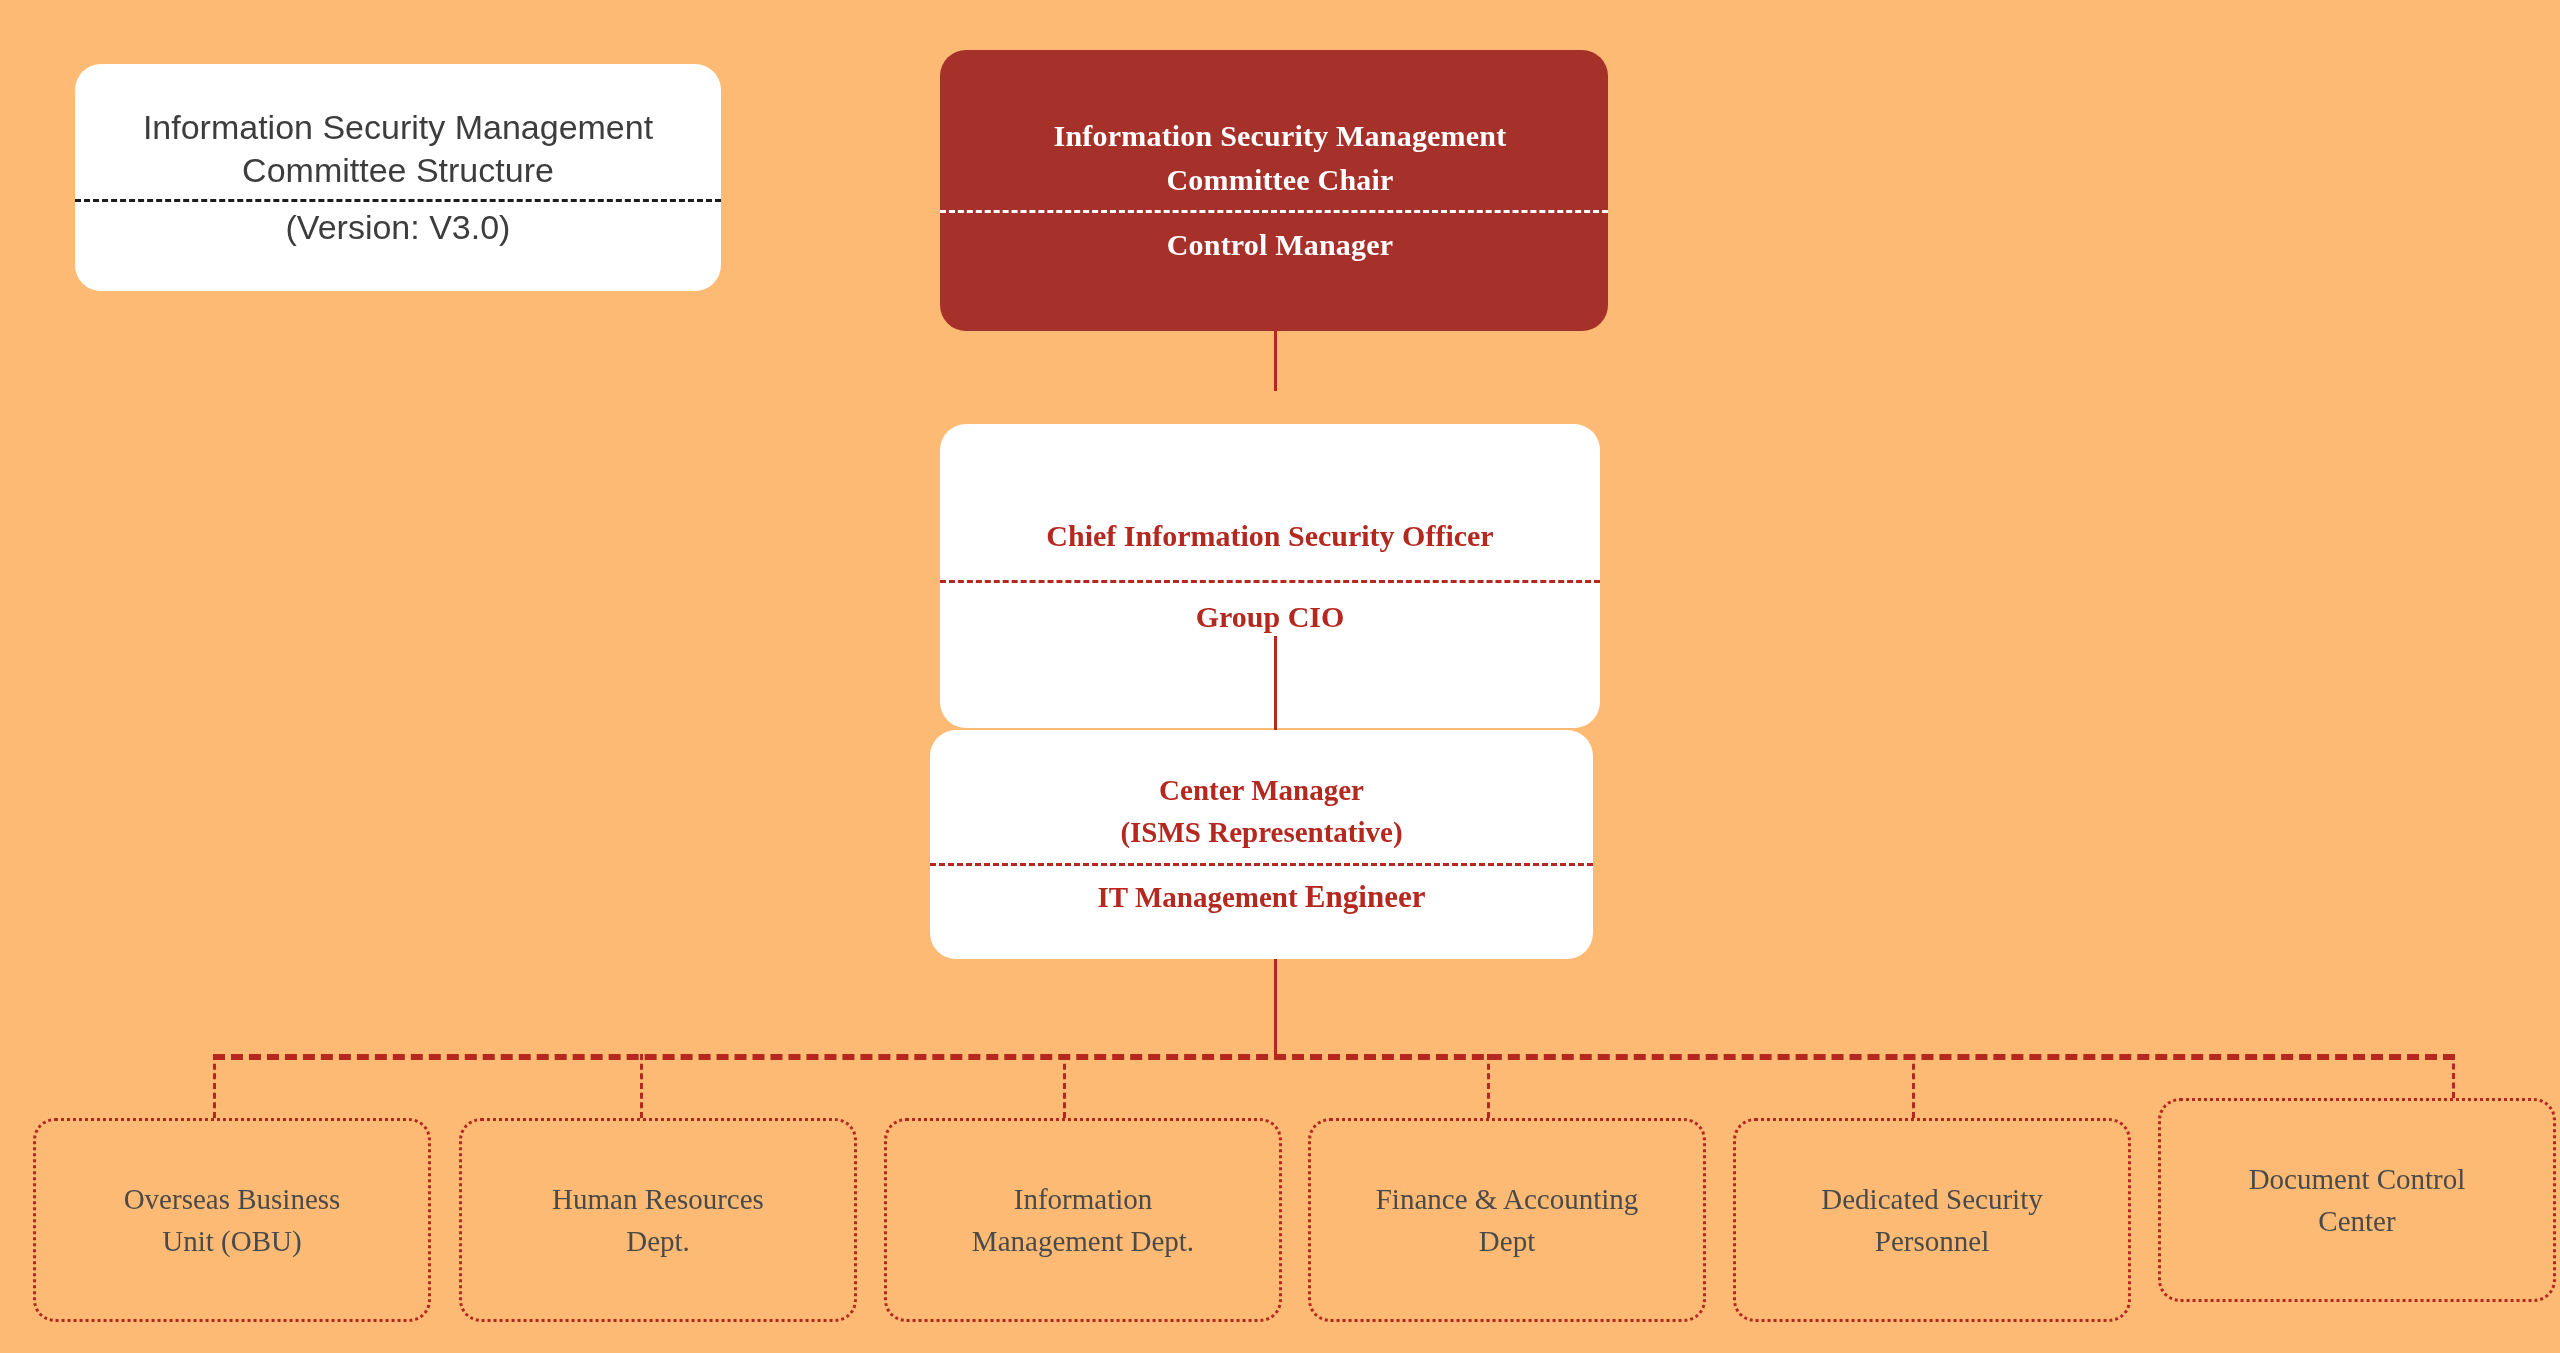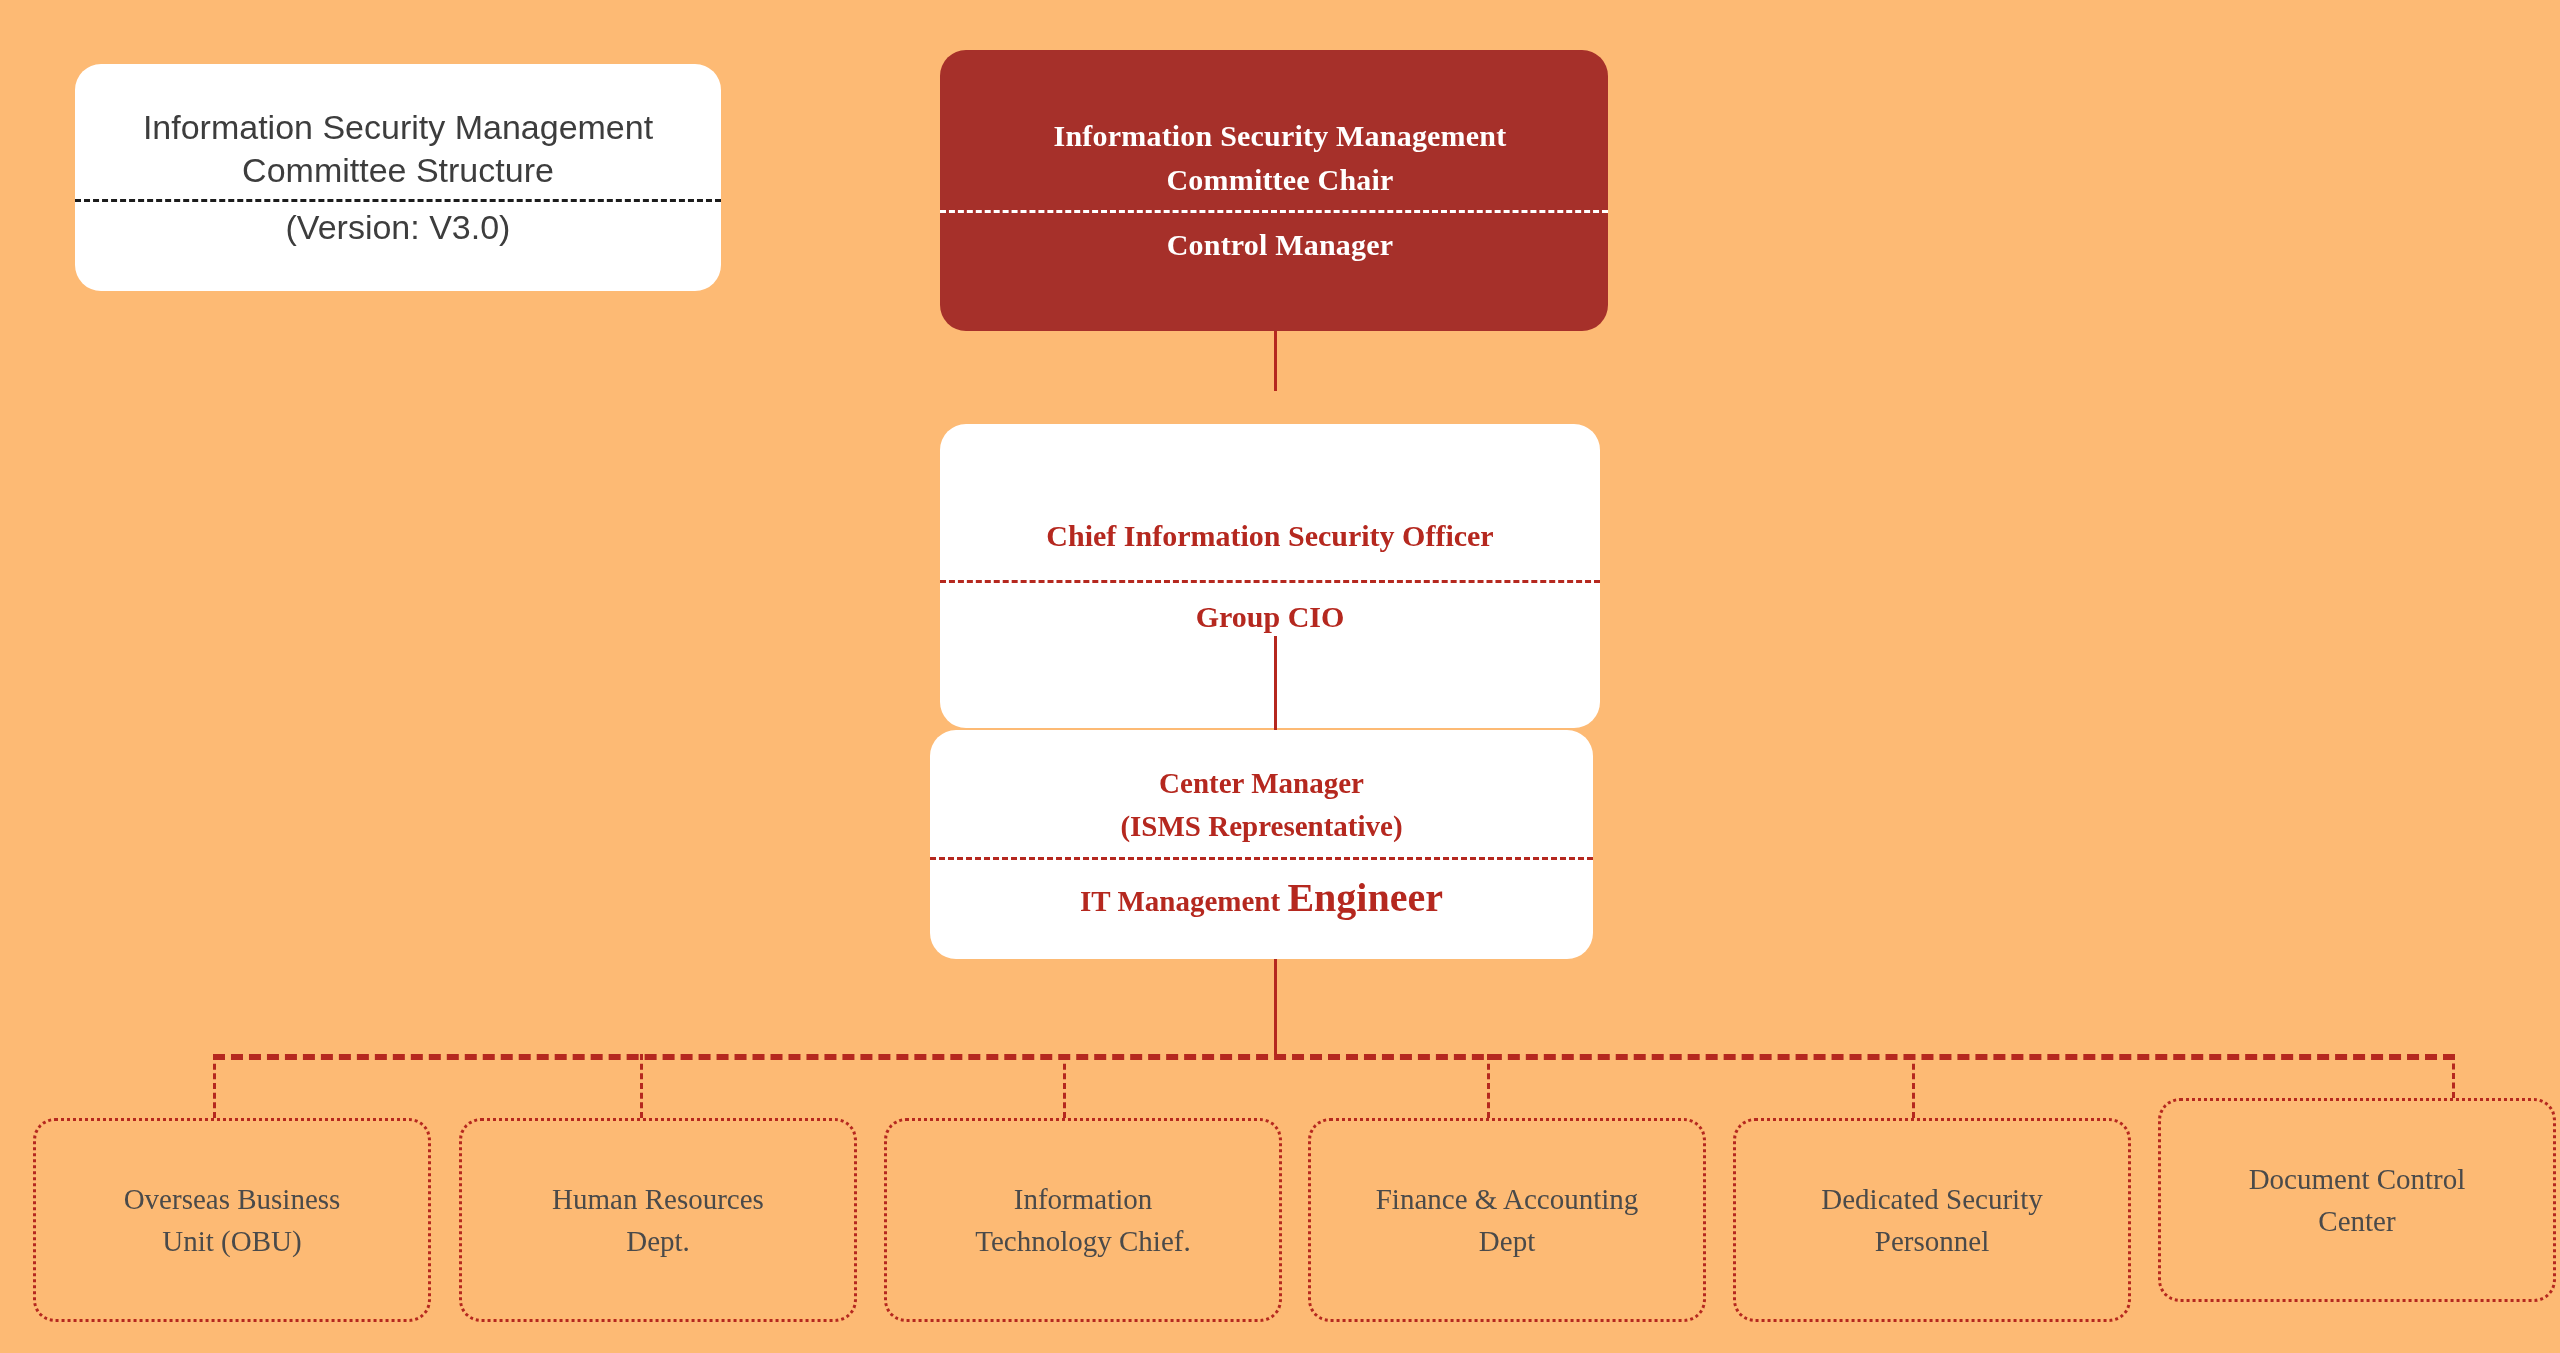--- a/index.html
+++ b/index.html
@@ -127,21 +127,21 @@
   .node-pm .nline {
     font-size: 29px;
     font-weight: bold;
   }
   .node-pm .rule {
     width: 100%;
     border-top: 3px dashed #b5281f;
     margin: 10px 0 9px 0;
   }
   .node-pm .big {
-    font-size: 40px;
+    font-size: 31px;
   }
 
   
   .vline {
     position: absolute;
     width: 3px;
     background: #b5281f;
   }
   .vline-dashed {
     position: absolute;
@@ -239,21 +239,21 @@
   <div class="dept" style="left:459px; top:1118px; width:398px; height:204px;">
     <div>
       <div>Human Resources</div>
       <div>Dept.</div>
     </div>
   </div>
 
   <div class="dept" style="left:884px; top:1118px; width:398px; height:204px;">
     <div>
       <div>Information</div>
-      <div>Technology Chief.</div>
+      <div>Management Dept.</div>
     </div>
   </div>
 
   <div class="dept" style="left:1733px; top:1118px; width:398px; height:204px;">
     <div>
       <div>Dedicated Security</div>
       <div>Personnel</div>
     </div>
   </div>
 

